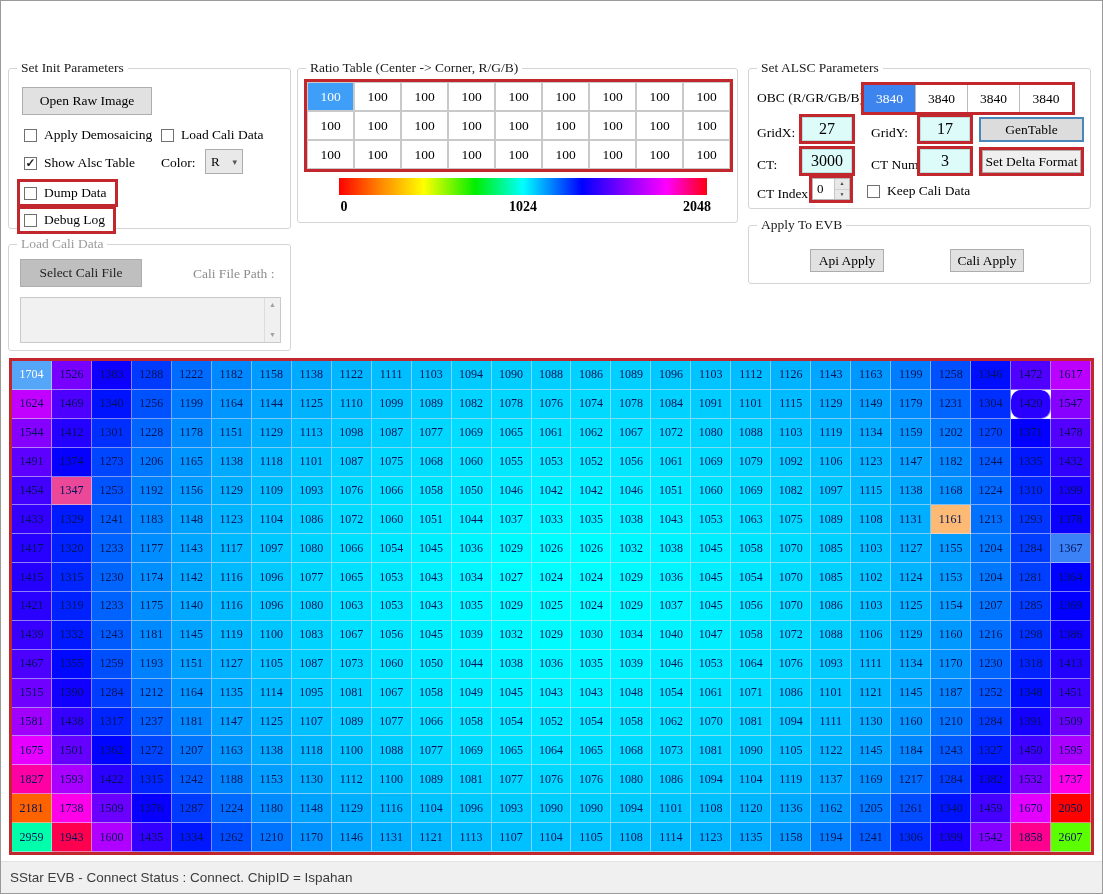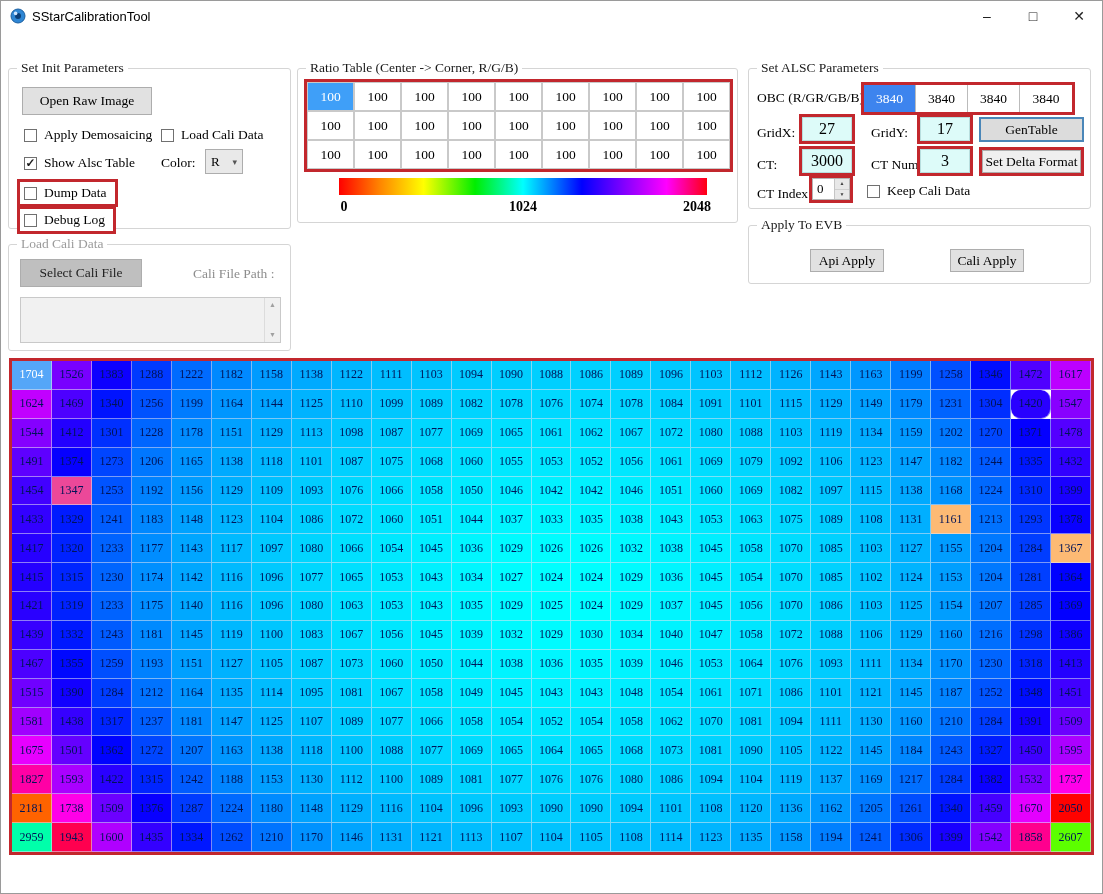--- a/index.html
+++ b/index.html
@@ -77,35 +77,20 @@
   .hm-cell { display:flex; align-items:center; justify-content:center; font-size:12px; color:#001458; border-right:1px solid rgba(225,228,240,0.55); border-bottom:1px solid rgba(225,228,240,0.55); overflow:hidden; }
 
   
   .statusbar { position:absolute; left:0; right:0; bottom:0; height:32px; background:#f0f0f0; border-top:1px solid #e2e2e2; display:flex; align-items:center; padding-left:9px; font-family:"Liberation Sans","DejaVu Sans",sans-serif; font-size:13.5px; color:#3c3c3c; }
 </style>
 </head>
 <body>
 
 <div class="window">
 
-  <div class="titlebar">
-    <span class="app-icon">
-      <svg width="16" height="16" viewBox="0 0 16 16">
-        <circle cx="8" cy="8" r="7" fill="#2e86d4" stroke="#1b5fa0" stroke-width="1"></circle>
-        <circle cx="8" cy="8" r="3" fill="#0c3f78"></circle>
-        <circle cx="5.6" cy="5.4" r="1.8" fill="#cfe6ff"></circle>
-      </svg>
-    </span>
-    <span class="title-text">SStarCalibrationTool</span>
-    <div class="win-controls">
-      <div class="win-btn">–</div>
-      <div class="win-btn">□</div>
-      <div class="win-btn">✕</div>
-    </div>
-  </div>
 
 
   <div class="content">
 
     <div class="groupbox" style="left:7px; top:11px; width:283px; height:161px;">
       <span class="gb-label">Set Init Parameters</span>
       <div class="btn" style="position:absolute; left:13px; top:18px; width:130px; height:28px;">Open Raw Image</div>
       <div class="cb-row" style="left:15px; top:58px;">
         <span class="cb"></span>
         <span class="cb-label">Apply Demosaicing</span>
@@ -423,21 +408,21 @@
         <div class="hm-cell" style="background: rgb(0, 244, 255);">1038</div>
         <div class="hm-cell" style="background: rgb(0, 239, 255);">1045</div>
         <div class="hm-cell" style="background: rgb(0, 230, 255);">1058</div>
         <div class="hm-cell" style="background: rgb(0, 221, 255);">1070</div>
         <div class="hm-cell" style="background: rgb(0, 210, 255);">1085</div>
         <div class="hm-cell" style="background: rgb(0, 196, 255);">1103</div>
         <div class="hm-cell" style="background: rgb(0, 178, 255);">1127</div>
         <div class="hm-cell" style="background: rgb(0, 157, 255);">1155</div>
         <div class="hm-cell" style="background: rgb(0, 121, 255);">1204</div>
         <div class="hm-cell" style="background: rgb(0, 61, 255);">1284</div>
-        <div class="hm-cell" style="background: #fdba74;">1367</div>
+        <div class="hm-cell" style="background: #3b82f6;">1367</div>
         <div class="hm-cell" style="background: rgb(37, 0, 255);">1415</div>
         <div class="hm-cell" style="background: rgb(0, 37, 255);">1315</div>
         <div class="hm-cell" style="background: rgb(0, 101, 255);">1230</div>
         <div class="hm-cell" style="background: rgb(0, 143, 255);">1174</div>
         <div class="hm-cell" style="background: rgb(0, 167, 255);">1142</div>
         <div class="hm-cell" style="background: rgb(0, 186, 255);">1116</div>
         <div class="hm-cell" style="background: rgb(0, 201, 255);">1096</div>
         <div class="hm-cell" style="background: rgb(0, 215, 255);">1077</div>
         <div class="hm-cell" style="background: rgb(0, 224, 255);">1065</div>
         <div class="hm-cell" style="background: rgb(0, 233, 255);">1053</div>
@@ -698,14 +683,17 @@
         <div class="hm-cell" style="background: rgb(0, 93, 255);">1241</div>
         <div class="hm-cell" style="background: rgb(0, 44, 255);">1306</div>
         <div class="hm-cell" style="background: rgb(25, 0, 255);">1399</div>
         <div class="hm-cell" style="background: rgb(132, 0, 255);">1542</div>
         <div class="hm-cell" style="background: rgb(255, 0, 142);">1858</div>
         <div class="hm-cell" style="background: rgb(92, 255, 0);">2607</div>
       </div>
 
   </div>
 
+  <div class="statusbar">
+    <span>SStar EVB - Connect Status : Connect. ChipID = Ispahan</span>
+  </div>
 
 </div>
 
 </body></html>

